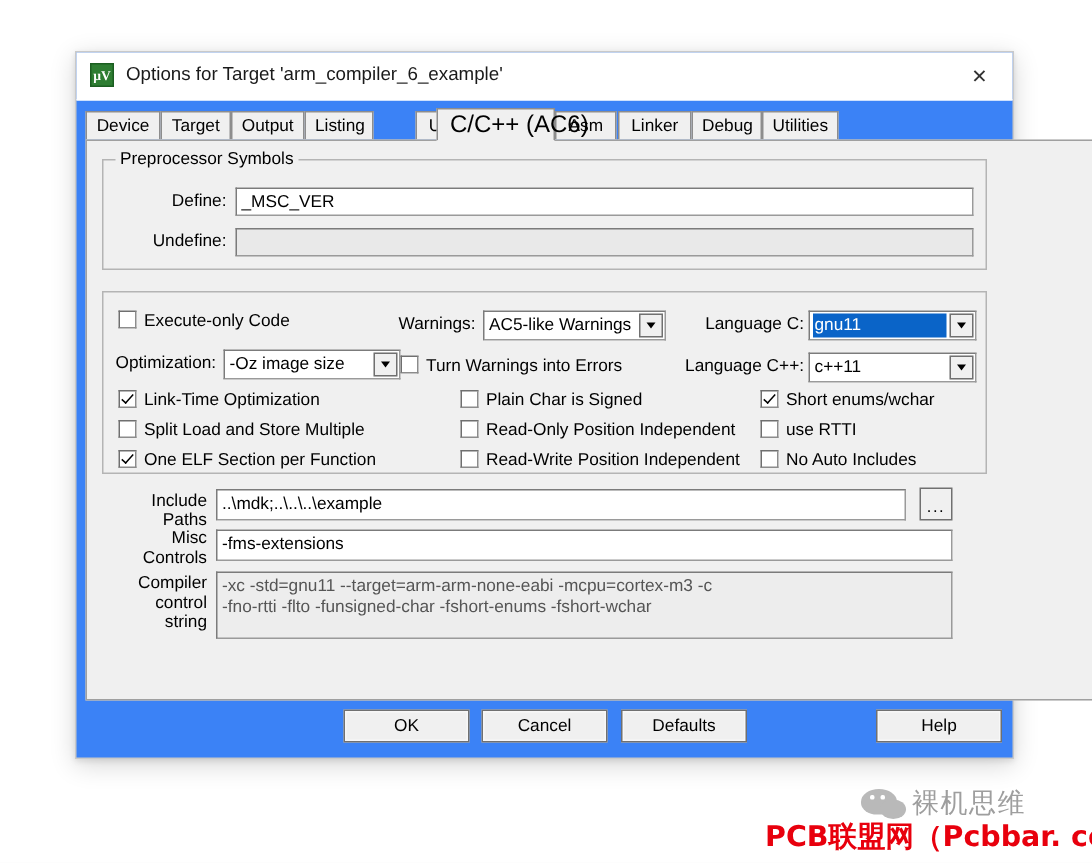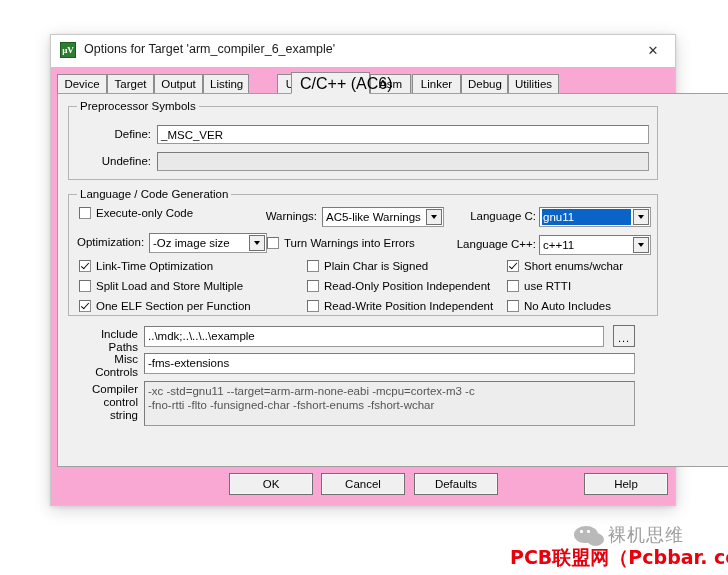--- a/index.html
+++ b/index.html
@@ -18,21 +18,21 @@
     background: #ffffff;
   }
 
   
   .dialog {
     position: absolute;
     left: 50px;
     top: 34px;
     width: 626px;
     height: 472px;
-    background: #f9a8d4;
+    background: #3b82f6;
     border: 1px solid #c9c9c9;
     box-shadow: 0 4px 16px rgba(0,0,0,0.16), 0 1px 4px rgba(0,0,0,0.10);
     box-sizing: border-box;
   }
 
   .titlebar {
     position: relative;
     height: 31px;
     background: #ffffff;
     border-bottom: 1px solid #ffffff;
@@ -373,21 +373,20 @@
         <div class="legend">Preprocessor Symbols</div>
 
         <div class="lbl right" style="left:4px; top:21px; width:78px;">Define:</div>
         <div class="tbox" style="left:88px; top:18px; width:492px; height:19px;">_MSC_VER</div>
 
         <div class="lbl right" style="left:4px; top:48px; width:78px;">Undefine:</div>
         <div class="tbox disabled" style="left:88px; top:45px; width:492px; height:19px;"></div>
       </div>
 
       <div class="group" style="left:10px; top:100px; width:590px; height:122px;">
-        <div class="legend">Language / Code Generation</div>
 
         <div class="chk" style="left:10px; top:12px;">
           <span class="box"></span><span>Execute-only Code</span>
         </div>
 
         <div class="lbl" style="left:8px; top:41px;">Optimization:</div>
         <div class="combo" style="left:80px; top:38px; width:118px; height:20px;">
           <div class="ctext">-Oz image size</div>
           <div class="arrow"></div>
         </div>

